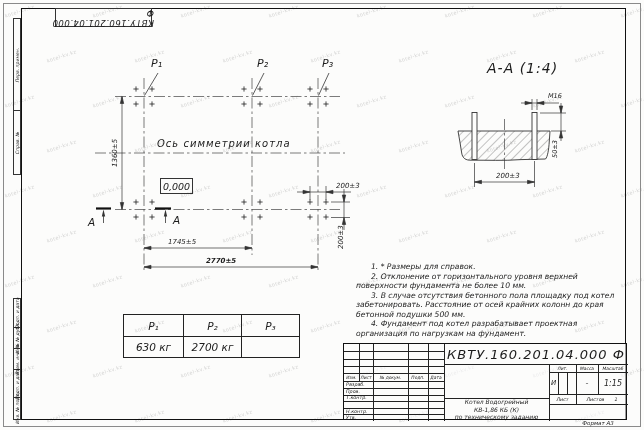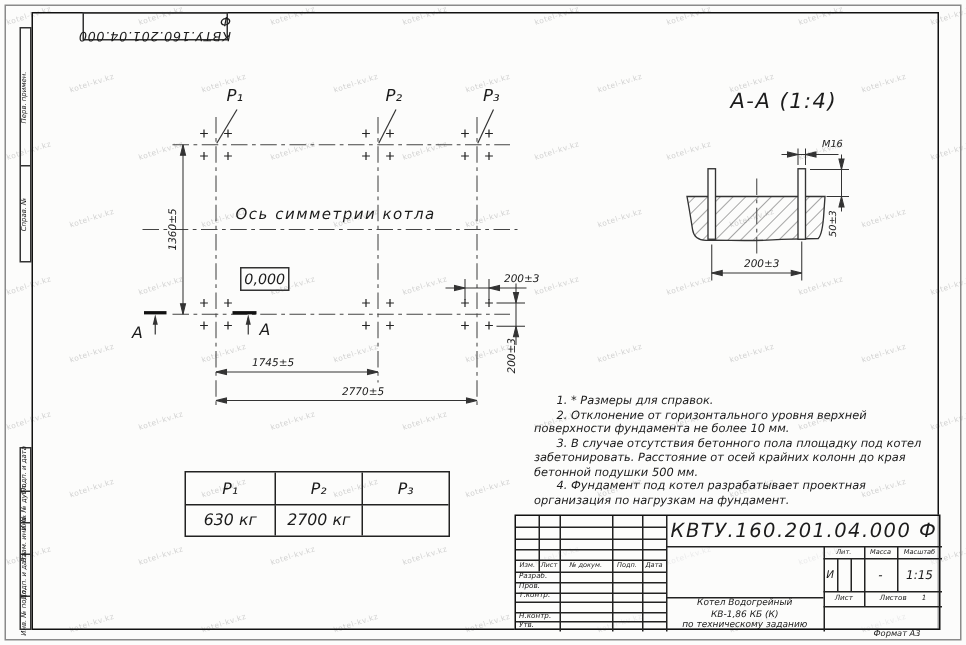--- a/index.html
+++ b/index.html
@@ -250,21 +250,21 @@
   <div class="t" style="left:151px;top:58px;font-size:11px;">P₁</div>
   <div class="t" style="left:257px;top:58px;font-size:11px;">P₂</div>
   <div class="t" style="left:322px;top:58px;font-size:11px;">P₃</div>
   <div class="t" style="left:157px;top:139px;font-size:10px;letter-spacing:1px;">Ось симметрии котла</div>
   <div class="zero-box">
       <span>0,000</span>
     </div>
 
   <div class="t rot" style="left:112px;top:167px;font-size:7px;">1360±5</div>
   <div class="t" style="left:168px;top:239px;font-size:7px;">1745±5</div>
-  <div class="t" style="left:228px;top:258px;font-size:7px;">2770±5</div>
+  <div class="t" style="left:206px;top:258px;font-size:7px;font-weight:bold;">2770±5</div>
   <div class="t" style="left:336px;top:183px;font-size:7px;">200±3</div>
   <div class="t rot" style="left:338px;top:249px;font-size:7px;">200±3</div>
   <div class="t" style="left:88px;top:217px;font-size:10.5px;">А</div>
   <div class="t" style="left:173px;top:215px;font-size:10.5px;">А</div>
 
   <div class="t" style="left:487px;top:61px;font-size:14px;letter-spacing:1px;">А-А (1:4)</div>
   <div class="t" style="left:548px;top:93px;font-size:6.5px;">М16</div>
   <div class="t rot" style="left:552px;top:158px;font-size:6.5px;">50±3</div>
   <div class="t" style="left:496px;top:173px;font-size:7px;">200±3</div>
 

